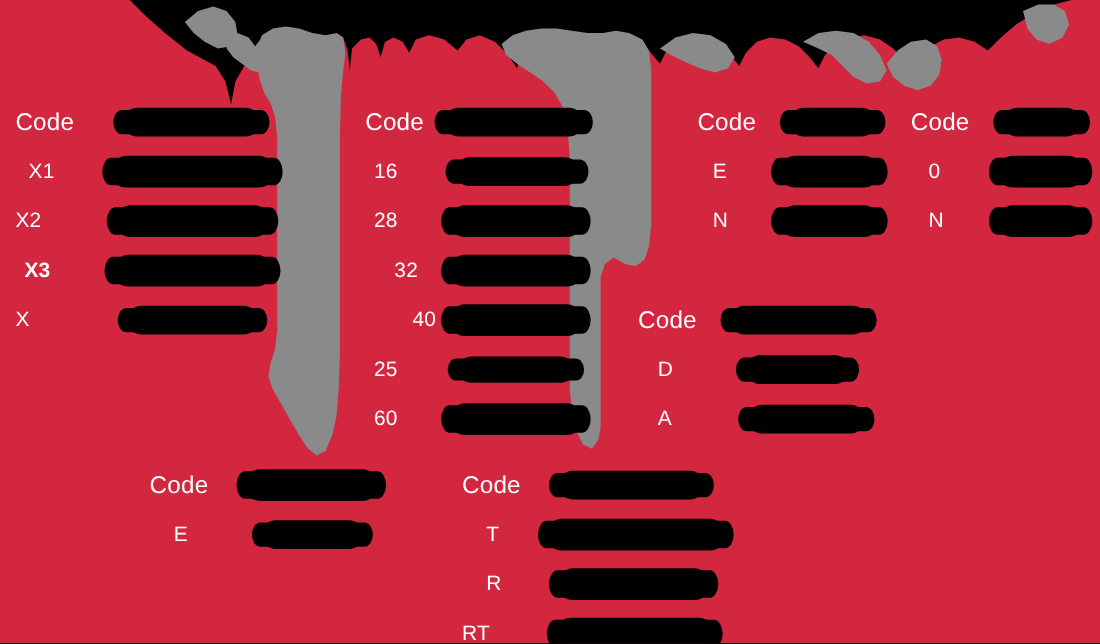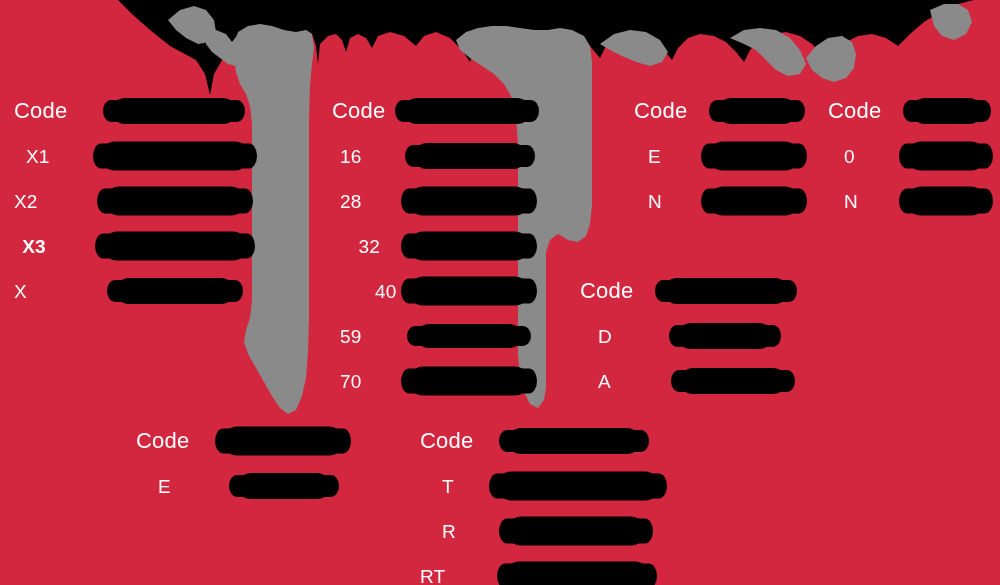--- a/index.html
+++ b/index.html
@@ -179,25 +179,25 @@
     </div>
     <div class="row">
       <div class="rowlabel" style="left:8px; width:40px; text-align:right;">32</div>
       <div class="redact tall" style="left:78px; width:118px;"></div>
     </div>
     <div class="row">
       <div class="rowlabel" style="left:8px; width:40px; text-align:left;margin-left:35px;">40</div>
       <div class="redact tall" style="left:78px; width:118px;"></div>
     </div>
     <div class="row">
-      <div class="rowlabel" style="left:8px; width:40px; text-align:left;">59</div>
+      <div class="rowlabel" style="left:8px; width:40px; text-align:left;">25</div>
       <div class="redact short" style="left:84px; width:106px;"></div>
     </div>
     <div class="row">
-      <div class="rowlabel" style="left:8px; width:40px; text-align:left;">70</div>
+      <div class="rowlabel" style="left:8px; width:40px; text-align:left;">60</div>
       <div class="redact tall" style="left:78px; width:118px;"></div>
     </div>
   </div>
 
   <div class="block" style="left:634px; top:88px; width:180px;">
     <div class="row">
       <div class="rowlabel hdr" style="left:0; width:54px; text-align:left;">Code</div>
       <div class="redact" style="left:84px; width:78px;"></div>
     </div>
     <div class="row">

